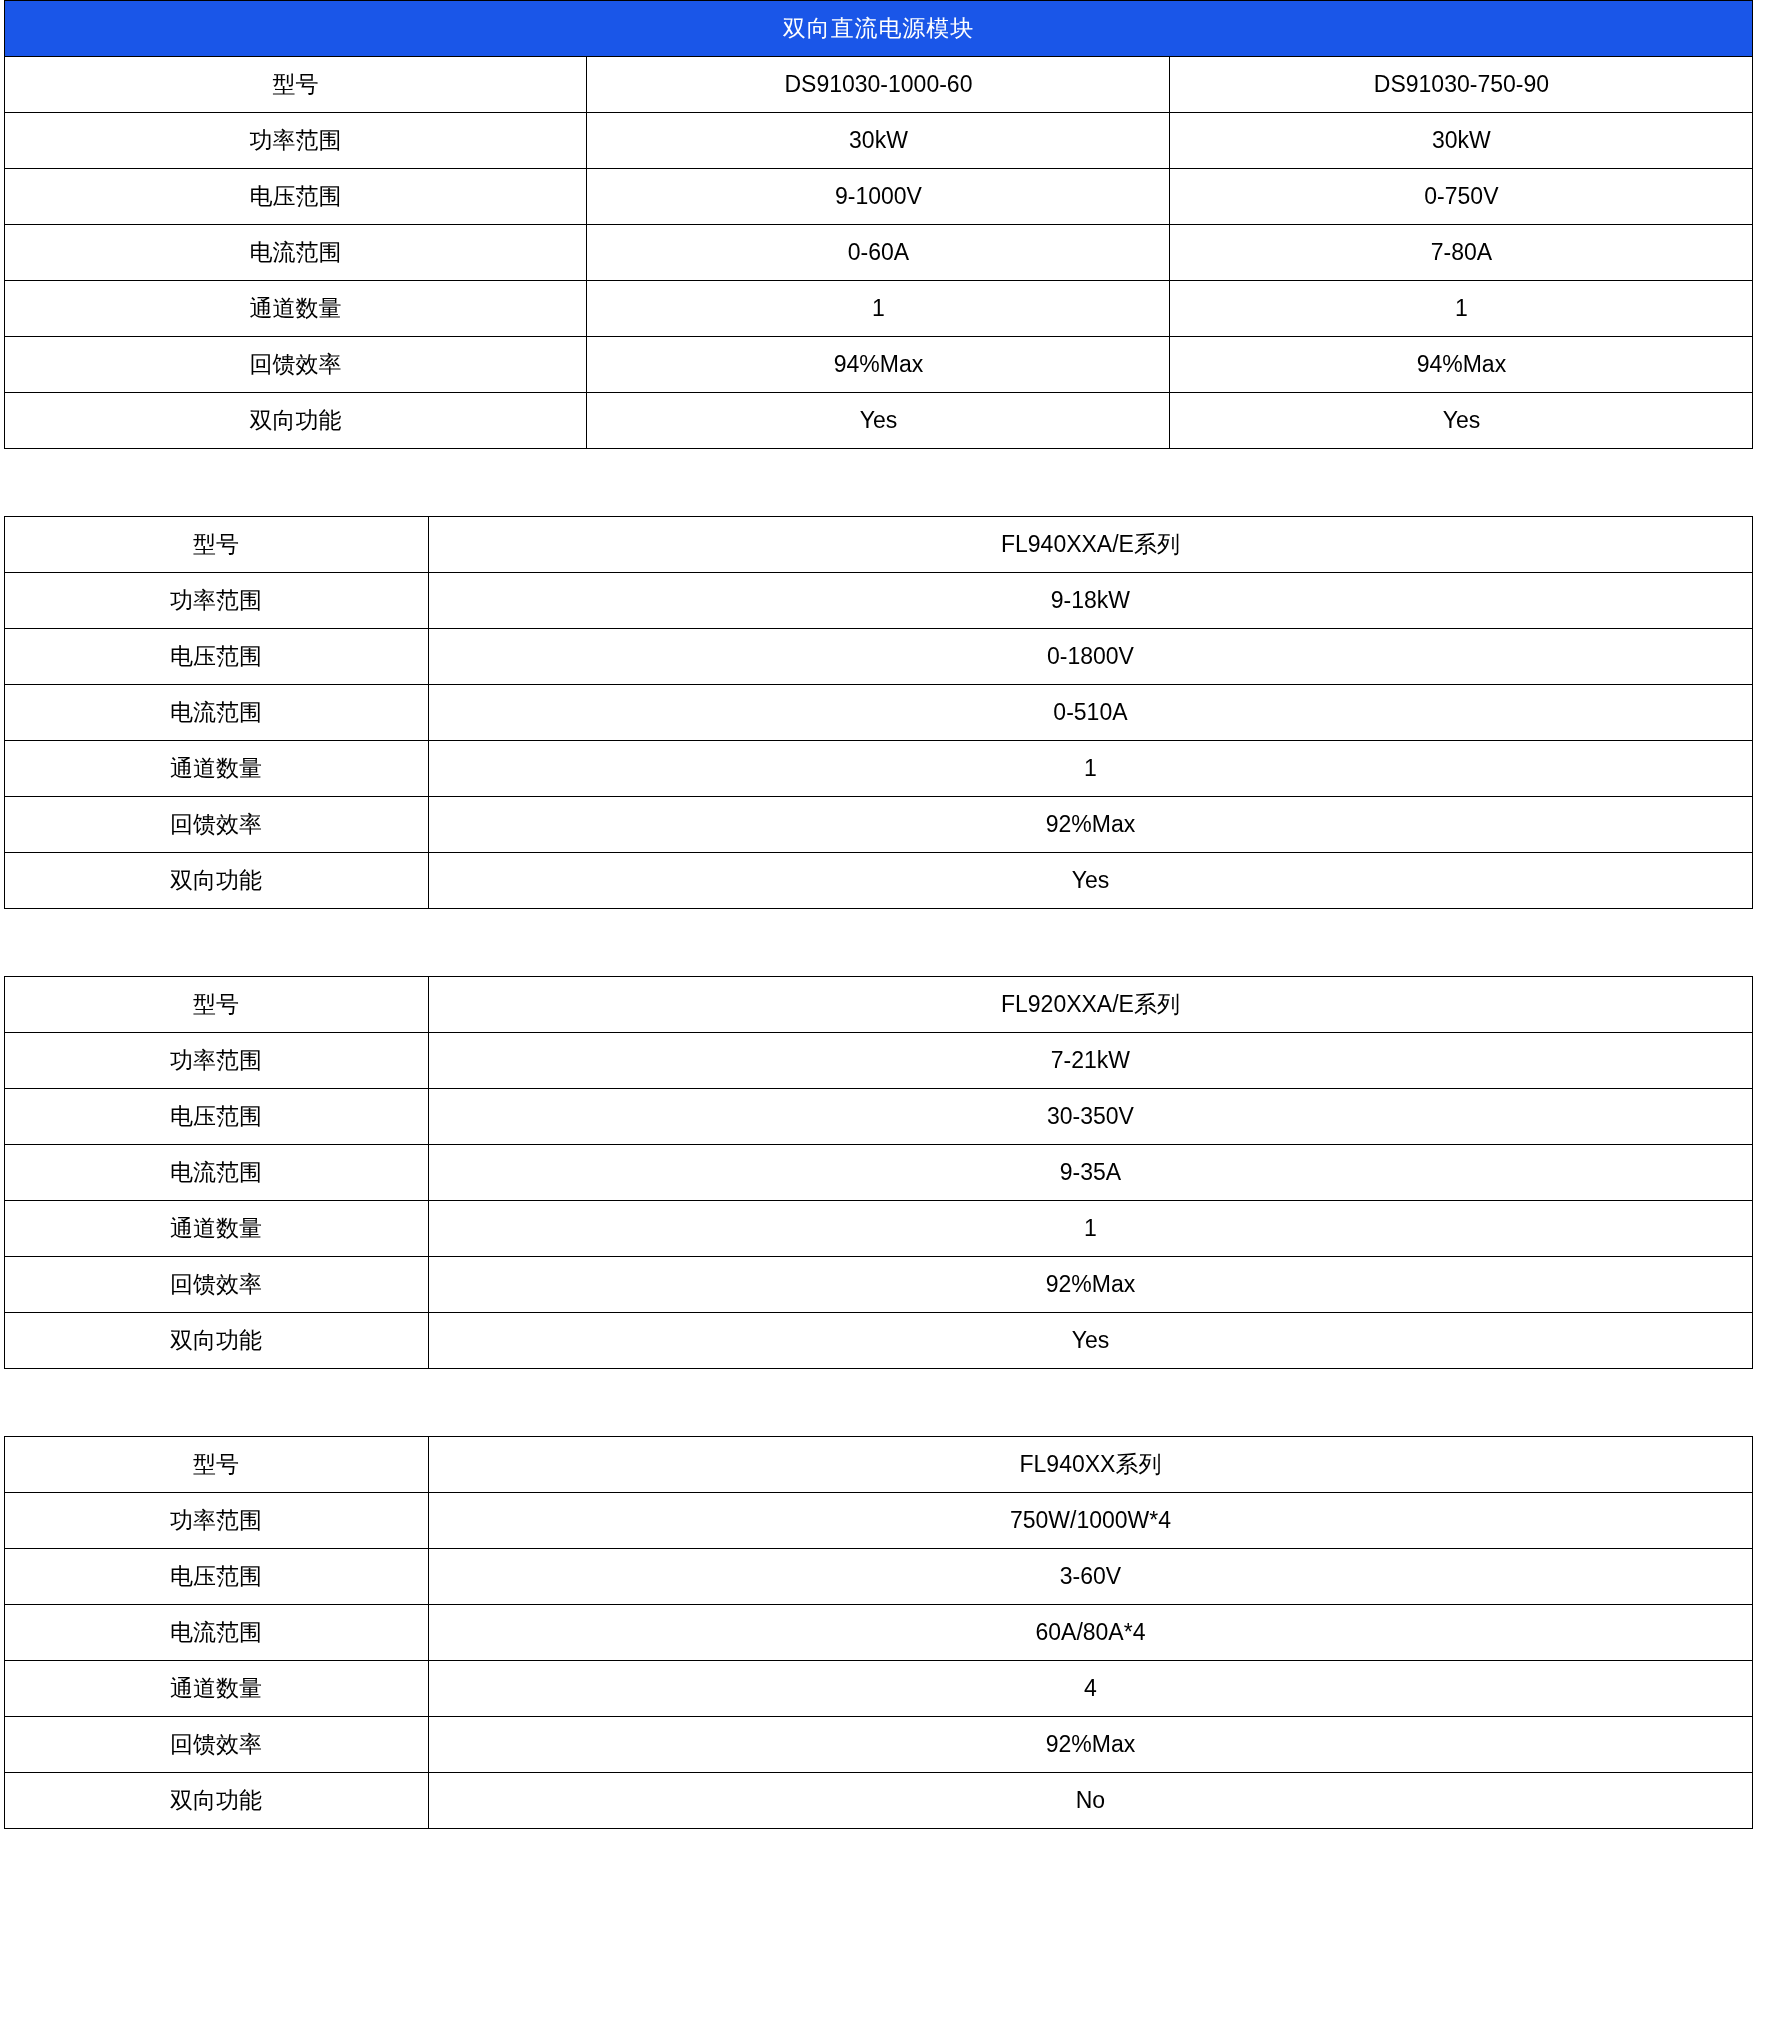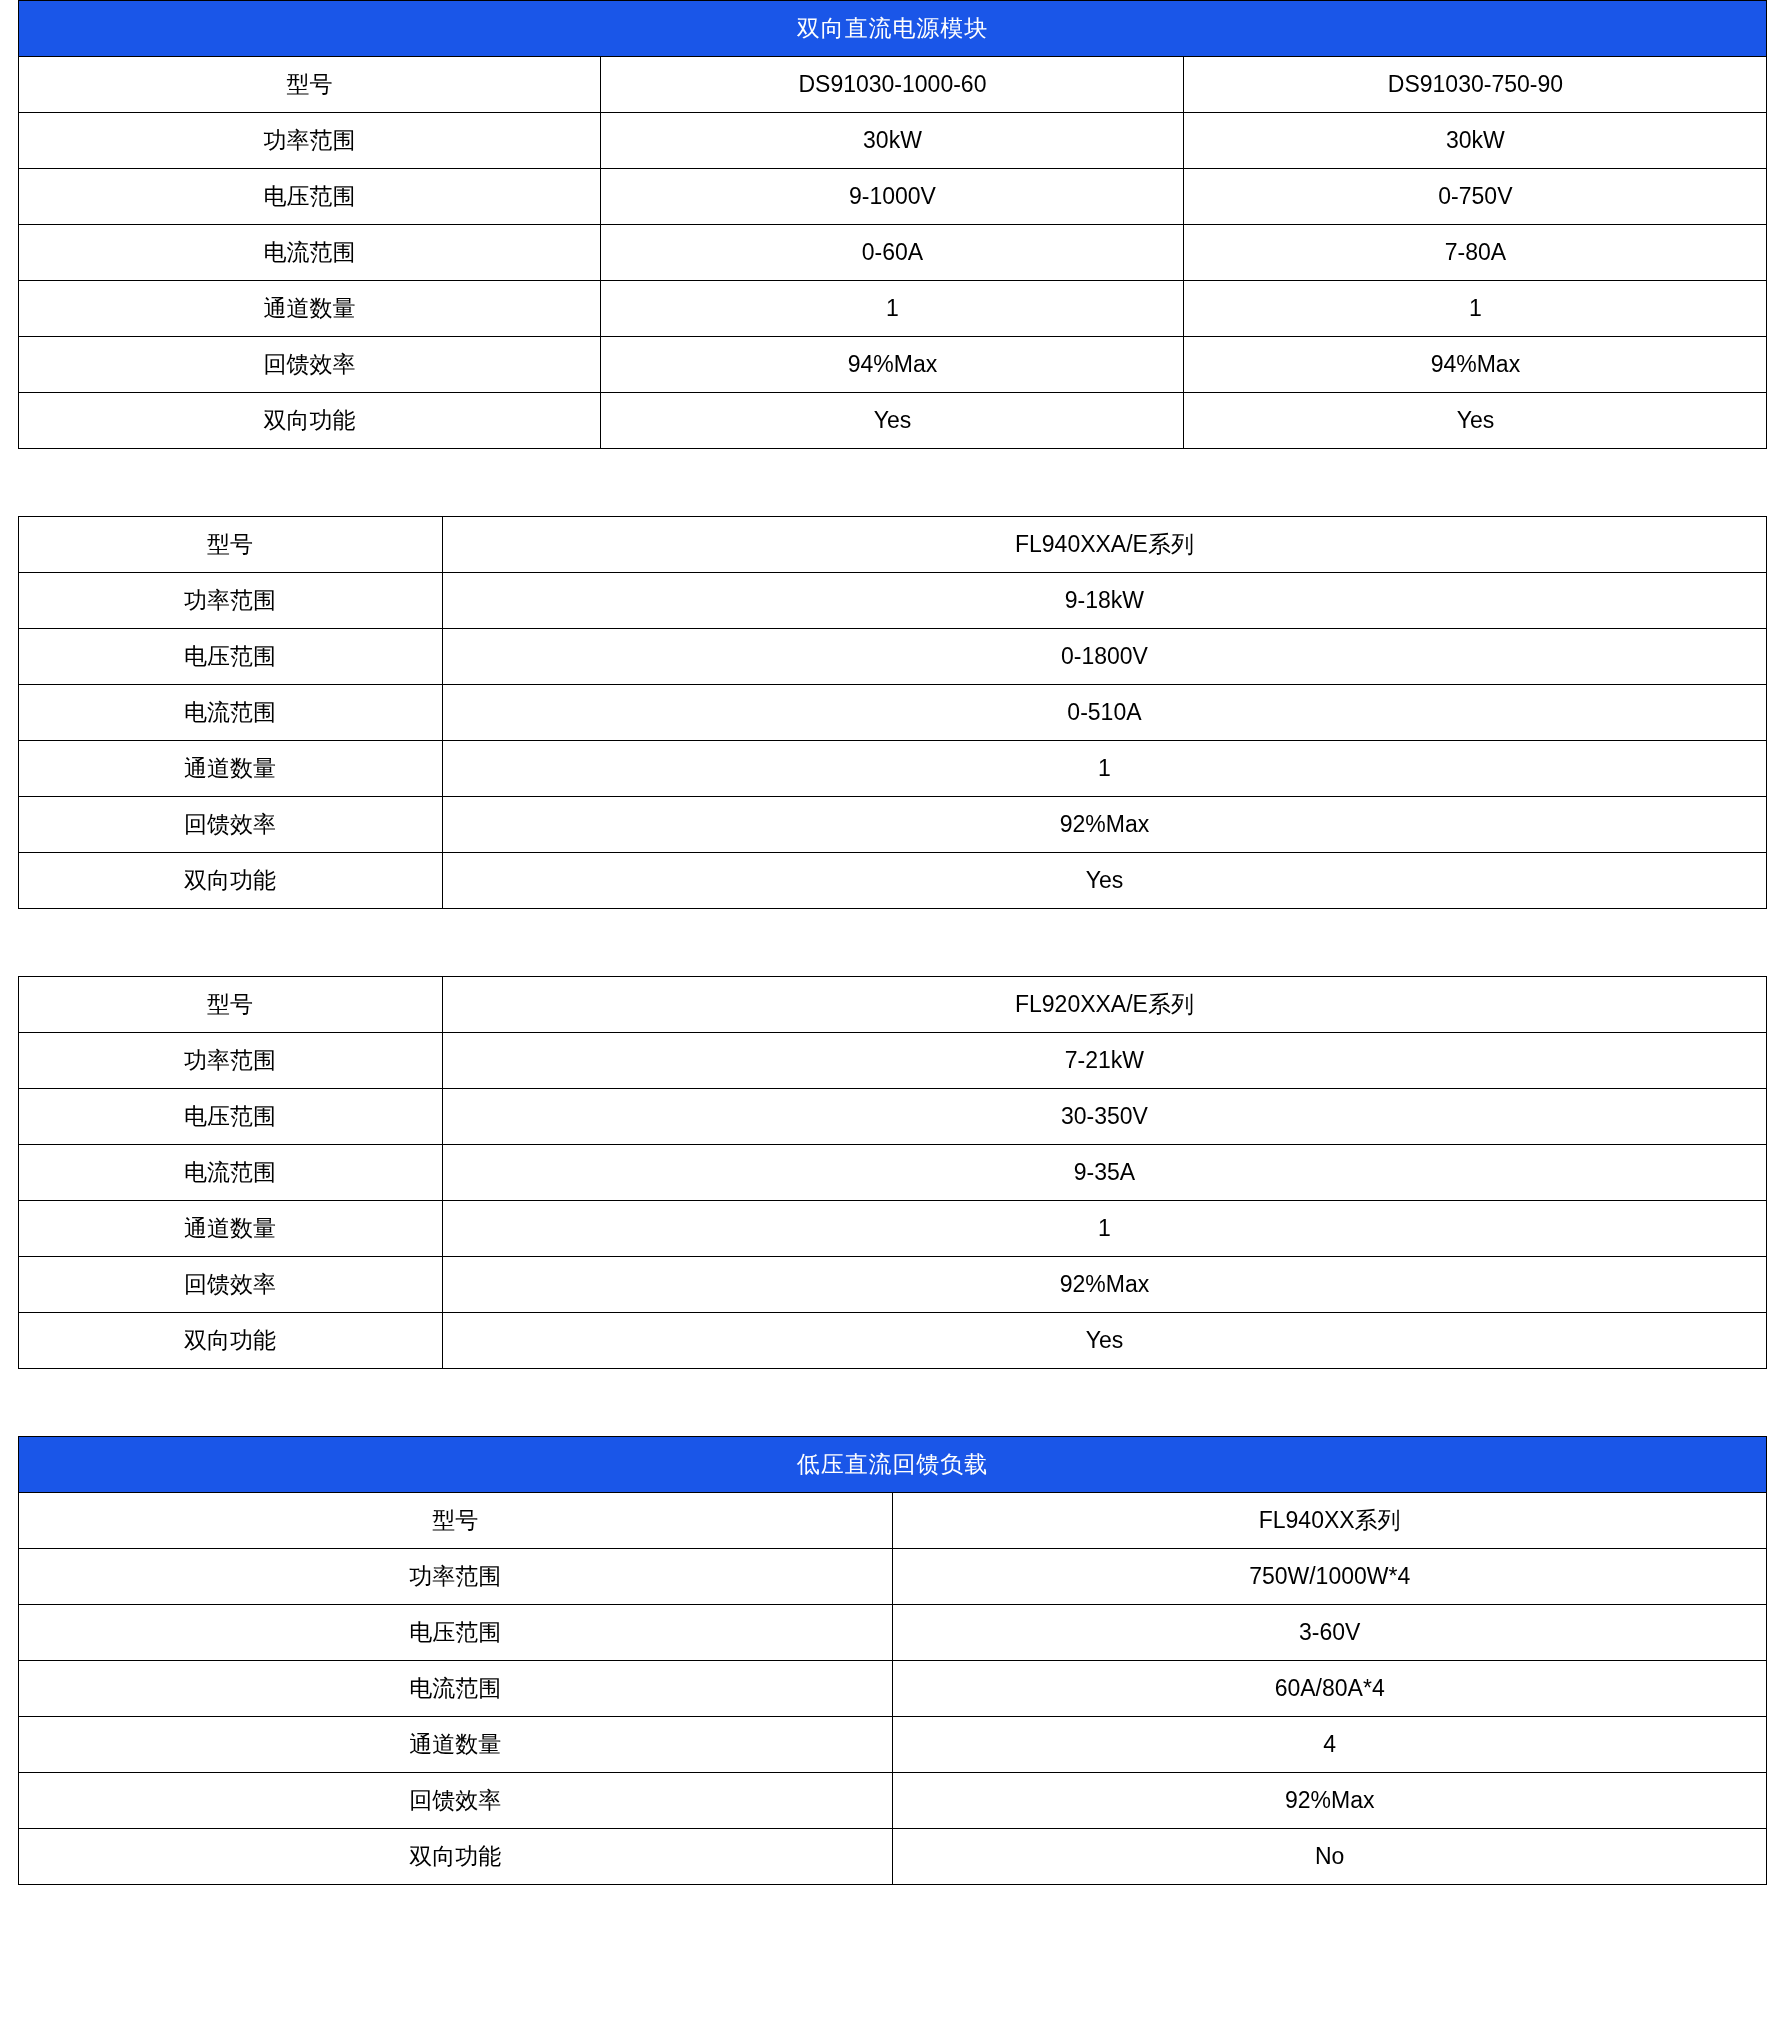--- a/index.html
+++ b/index.html
@@ -9,21 +9,20 @@
   }
   body {
     font-family: "Liberation Sans", "DejaVu Sans", sans-serif;
     width: 1793px;
     color: #000000;
   }
   .page {
     width: 1762px;
     box-sizing: border-box;
     padding: 0 8.6px 0 3.5px;
-    margin-left: 14px;
   }
   .spec-block {
     margin-bottom: 67px;
   }
   .spec-block:last-child {
     margin-bottom: 0;
   }
   table.spec-table {
     width: 100%;
     border-collapse: collapse;
@@ -173,23 +172,20 @@
           <td class="value-cell">Yes</td>
         </tr>
       </tbody>
     </table>
   </div>
 
   <div class="spec-block">
     <table class="spec-table">
       <tbody>
         <tr>
-          <td class="block-title" colspan="2">低压直流回馈负载</td>
-        </tr>
-        <tr>
           <td class="label-cell">型号</td>
           <td class="value-cell">FL940XX系列</td>
         </tr>
         <tr>
           <td class="label-cell">功率范围</td>
           <td class="value-cell">750W/1000W*4</td>
         </tr>
         <tr>
           <td class="label-cell">电压范围</td>
           <td class="value-cell">3-60V</td>

